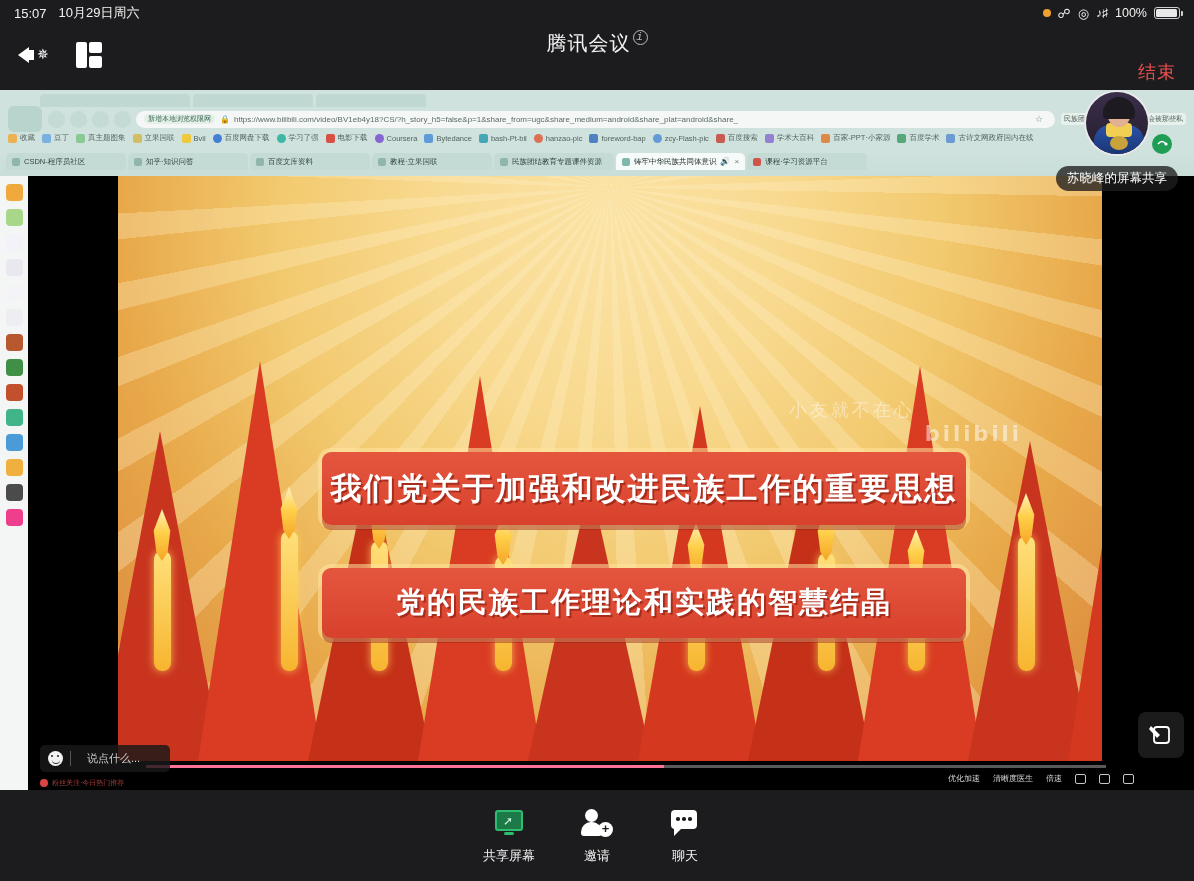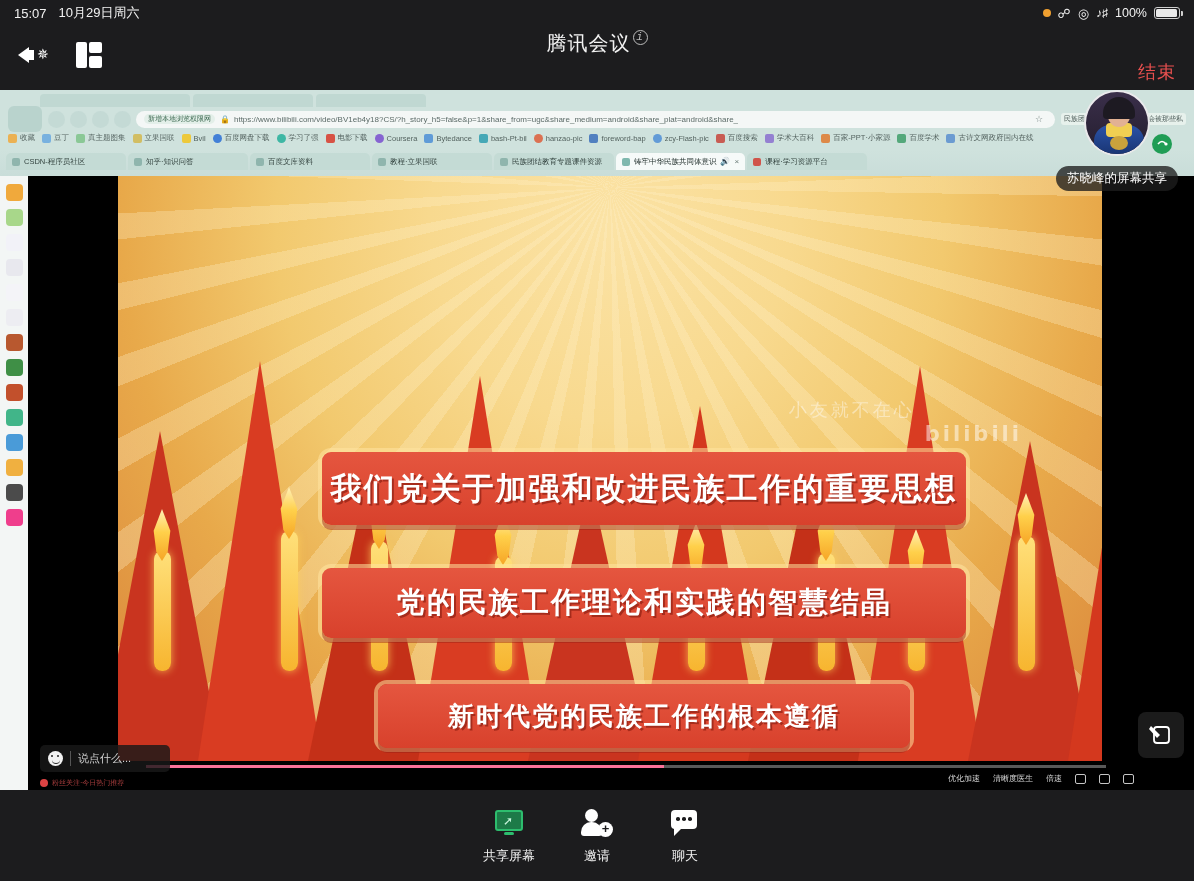--- a/index.html
+++ b/index.html
@@ -111,21 +111,21 @@
   .vctrl { position:absolute; right:60px; bottom:6px; display:flex; align-items:center; gap:13px;
      font-size:8px; color:#e9e9e9; opacity:.9; }
   .vctrl .sq { width:11px; height:10px; border:1.1px solid #dcdcdc; border-radius:2px; }
   .bili-comment { position:absolute; left:12px; bottom:18px; width:130px; height:27px; background:rgba(24,24,24,.82);
      border-radius:5px; display:flex; align-items:center; gap:7px; padding:0 8px; }
   .emoji-ic { width:15px; height:15px; border-radius:50%; background:#f2f2f2; position:relative; flex:0 0 auto; }
   .emoji-ic::before { content:""; position:absolute; left:3px; top:4px; width:2px; height:2px; background:#222; border-radius:50%;
      box-shadow:6px 0 0 #222; }
   .emoji-ic::after { content:""; position:absolute; left:3.5px; top:8px; width:8px; height:4px;
      border-bottom:1.6px solid #222; border-radius:0 0 6px 6px; }
-  .cmt-txt { color:#d2d2d2; font-size:11px; border-left:1px solid #555; padding-left:7px; }
+  .cmt-txt { color:#d2d2d2; font-size:11px; border-left:1px solid #555; padding-left:16px; }
   .bili-foot { position:absolute; left:12px; bottom:2px; font-size:7px; color:rgba(220,80,80,.75);
      display:flex; align-items:center; gap:4px; }
   .pen-fab { position:absolute; right:10px; bottom:32px; width:46px; height:46px; border-radius:8px;
      background:#1b1b1b; display:flex; align-items:center; justify-content:center; }
 
   
   .presenter { position:absolute; right:16px; top:0px; z-index:9; text-align:center; }
   .pres-av { width:66px; height:66px; border-radius:50%; border:2px solid rgba(255,255,255,.9);
      overflow:hidden; position:relative; margin:0 auto;
      background:linear-gradient(#3a2f4a,#241d2e); }
@@ -419,21 +419,20 @@
         </div>
 
         <div class="bili-wm">
           <span>小友就不在心</span>
           <span class="bili-logo">bilibili</span>
         </div>
       </div>
 
       <div class="banner" id="banner1">我们党关于加强和改进民族工作的重要思想</div>
       <div class="banner" id="banner2">党的民族工作理论和实践的智慧结晶</div>
-      <div class="banner" id="banner3">新时代党的民族工作的根本遵循</div>
 
       <div class="progress">
           <div class="fill"></div>
         </div>
 
       <div class="vctrl">
         <span>优化加速</span>
         <span>清晰度医生</span>
         <span>倍速</span>
         <span class="sq"></span>

